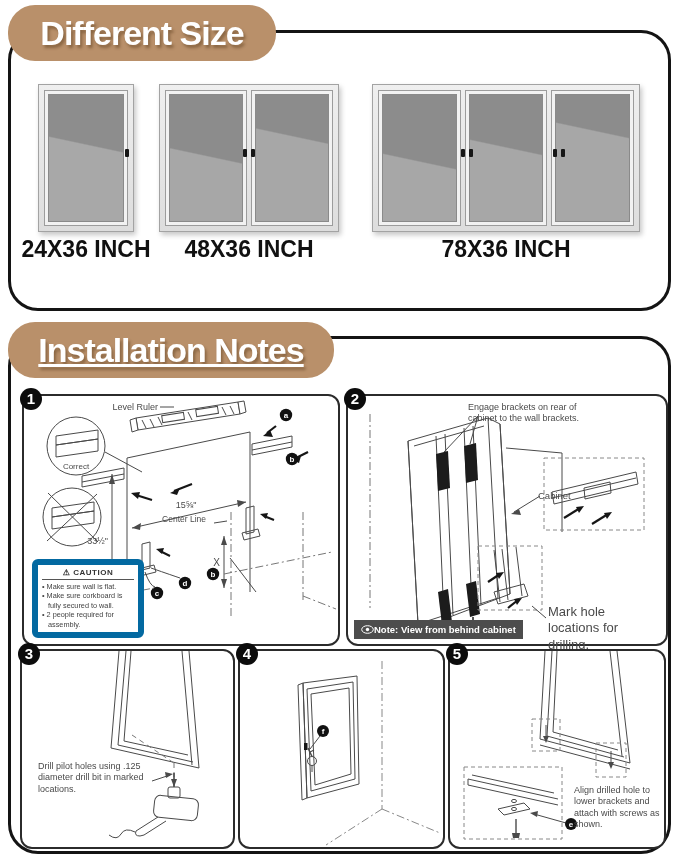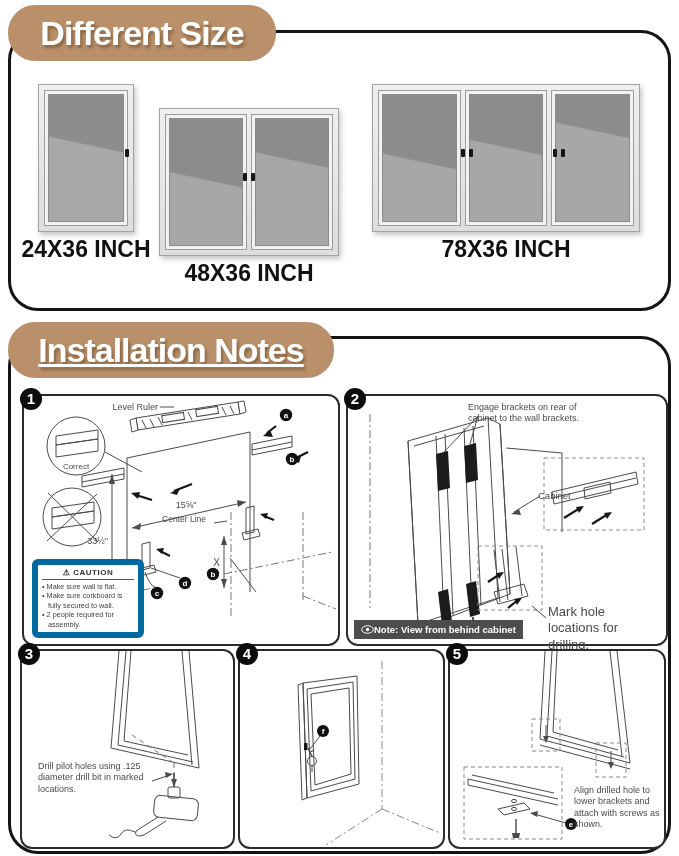--- a/index.html
+++ b/index.html
@@ -53,21 +53,21 @@
   <div class="board-wrap" style="left:38px;top:84px;width:96px;border-radius:6px;">
     <div class="board">
       <div class="door">
         <div class="cork" style="background:linear-gradient(192deg,#8d8d8d 40%,#a8a8a8 41%);"></div>
       </div>
       <div class="lock" style="right:4px;"></div>
     </div>
     <div class="board-label">24X36 INCH</div>
   </div>
 
-  <div class="board-wrap" style="left:159px;top:84px;width:180px;margin-top:24px;">
+  <div class="board-wrap" style="left:159px;top:84px;width:180px;">
     <div class="board">
       <div class="door">
         <div class="cork" style="background:linear-gradient(192deg,#8c8c8c 48%,#a7a7a7 49%);"></div>
       </div>
       <div class="door">
         <div class="cork" style="background:linear-gradient(192deg,#8c8c8c 34%,#a7a7a7 35%);"></div>
       </div>
       <div class="lock" style="left:83px;"></div>
       <div class="lock" style="left:91px;"></div>
     </div>

